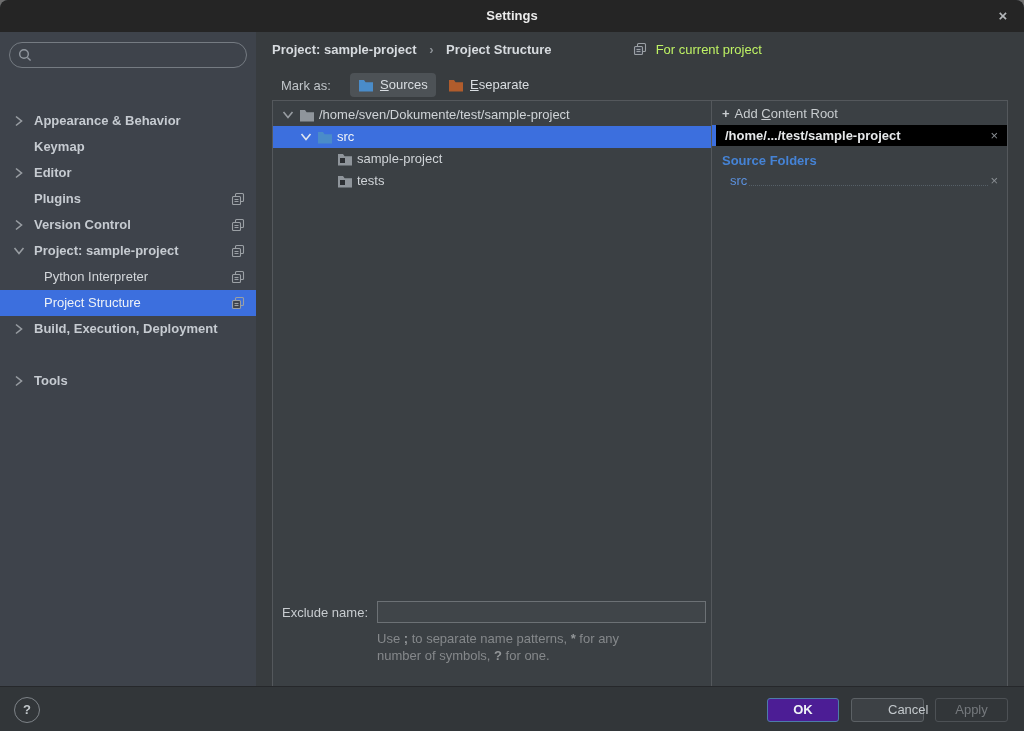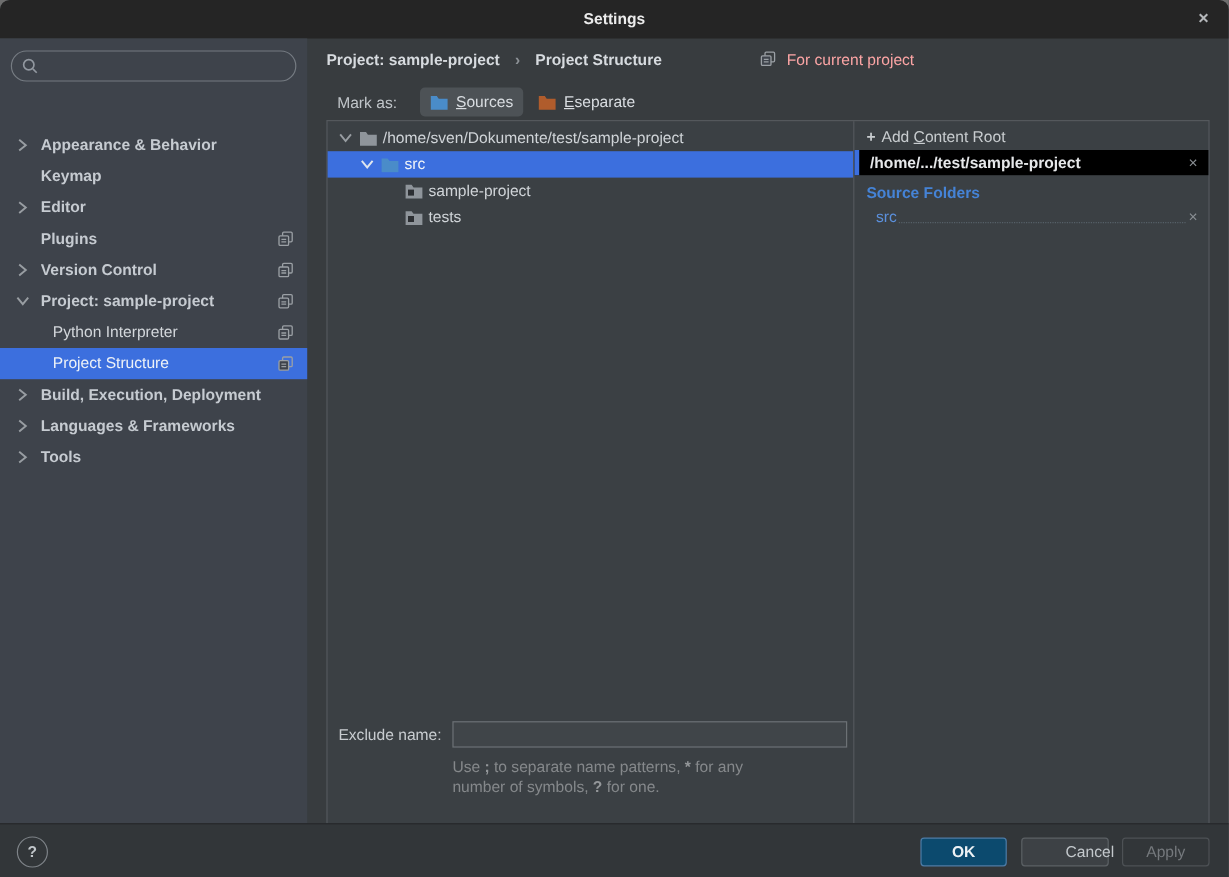--- a/index.html
+++ b/index.html
@@ -27,21 +27,21 @@
   .sb-label { position:absolute; left:34px; white-space:nowrap; }
   .sb-row.child .sb-label { left:44px; font-weight:normal; color:#d3d7db; }
   .sb-row.selected { background:#3c6fde; }
   .sb-row.selected .sb-label { color:#eef2f7; }
   .badge { position:absolute; right:11px; top:6px; width:14px; height:14px; }
 
   
   .crumbs { position:absolute; left:272px; top:41px; height:18px; line-height:18px; white-space:nowrap; }
   .crumb { font-weight:bold; color:#d7dbdf; }
   .crumb-sep { color:#8d9297; margin:0 9px; font-weight:bold; }
-  .scope { position:absolute; left:633px; top:41px; height:18px; line-height:18px; color:#fca5a5; white-space:nowrap; }
+  .scope { position:absolute; left:633px; top:41px; height:18px; line-height:18px; color:#bef264; white-space:nowrap; }
   .scope .badge-inline { display:inline-block; width:14px; height:14px; vertical-align:-2px; margin-right:5px; }
 
   
   .markas-label { position:absolute; left:281px; top:75px; height:22px; line-height:22px; color:#c0c5c9; }
   .chip { position:absolute; top:73px; height:24px; line-height:24px; display:flex; align-items:center;
     padding:0 8px; border-radius:4px; color:#d9dde1; cursor:pointer; white-space:nowrap; }
   .chip .ficon { margin-right:6px; }
   .chip.sources { left:350px; background:#4d5256; }
   .chip.excluded { left:440px; }
   .accel { text-decoration:underline; }
@@ -78,21 +78,21 @@
   .sf-title { position:absolute; left:10px; top:50px; height:20px; line-height:20px; font-weight:bold; color:#4583d6; }
   .src-row { position:absolute; left:18px; right:0; top:69px; height:20px; display:flex; align-items:flex-end; color:#5b90dd; line-height:18px; }
   .src-row .leader { flex:1; border-bottom:1px dotted #566068; margin:0 2px 4px 2px; }
   .src-row .x-icon { padding:0 9px 0 0; line-height:18px; }
 
   
   .footer { position:absolute; left:0; right:0; bottom:0; height:45px; background:#323639; border-top:1px solid #26282b; }
   .help-btn { position:absolute; left:14px; top:10px; width:26px; height:26px; border:1px solid #7e8archive388; border:1px solid #7e8388; border-radius:50%;
     color:#c2c7cb; text-align:center; line-height:24px; font-weight:bold; cursor:pointer; }
   .btn { position:absolute; top:11px; height:24px; line-height:22px; border-radius:3px; text-align:center; cursor:pointer; }
-  .btn-ok { left:767px; width:72px; background:#0c4a6e; border:1px solid #4d7ca8; color:#eef2f5; font-weight:bold; }
+  .btn-ok { left:767px; width:72px; background:#4c1d95; border:1px solid #4d7ca8; color:#eef2f5; font-weight:bold; }
   .btn-cancel { left:851px; width:73px; background:#3d4145; border:1px solid #5c6165; color:#c3c8cc;padding-left:36px; }
   .btn-apply { left:935px; width:73px; background:transparent; border:1px solid #4d5155; color:#75797d; }
 
   svg { display:block; }
 </style>
 </head>
 <body>
 
 <svg width="0" height="0" style="position:absolute">
   <defs>
@@ -186,26 +186,20 @@
       <svg class="badge" viewBox="0 0 14 14">
           <use href="#badge-sq"></use>
         </svg>
     </div>
     <div class="sb-row" style="top:284px">
       <svg class="chev" viewBox="0 0 12 12">
           <use href="#chev-right"></use>
         </svg>
       <span class="sb-label">Build, Execution, Deployment</span>
     </div>
-    <div class="sb-row" style="top:310px">
-      <svg class="chev" viewBox="0 0 12 12">
-          <use href="#chev-right"></use>
-        </svg>
-      <span class="sb-label">Languages &amp; Frameworks</span>
-    </div>
     <div class="sb-row" style="top:336px">
       <svg class="chev" viewBox="0 0 12 12">
           <use href="#chev-right"></use>
         </svg>
       <span class="sb-label">Tools</span>
     </div>
   </div>
 
   <div class="crumbs">
     <span class="crumb">Project: sample-project</span>

